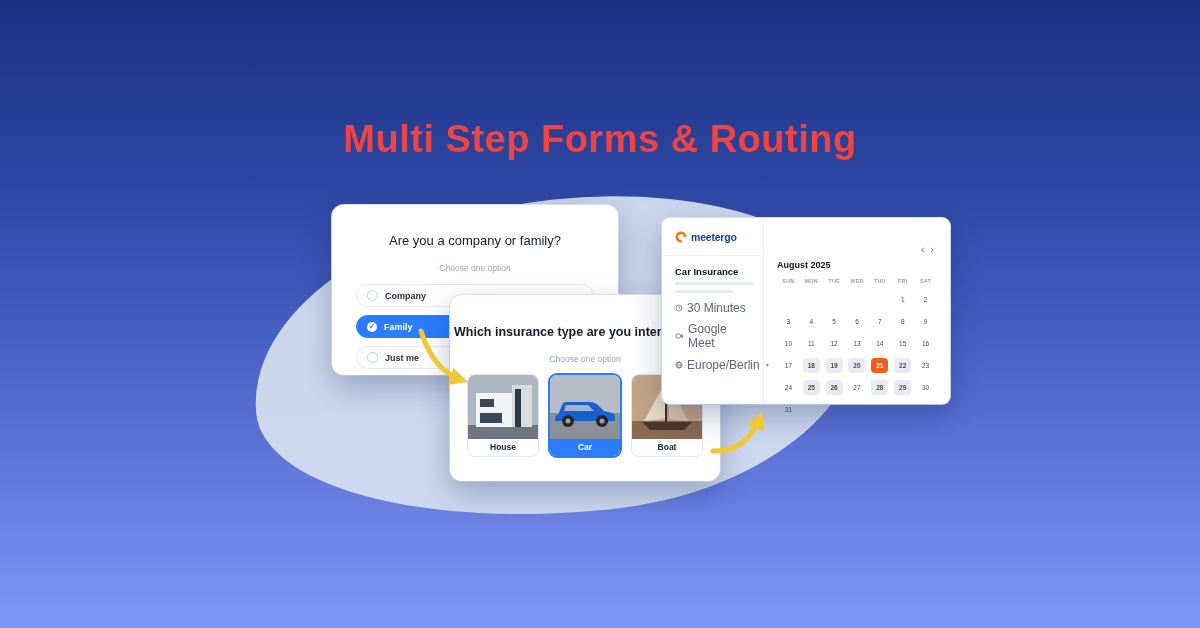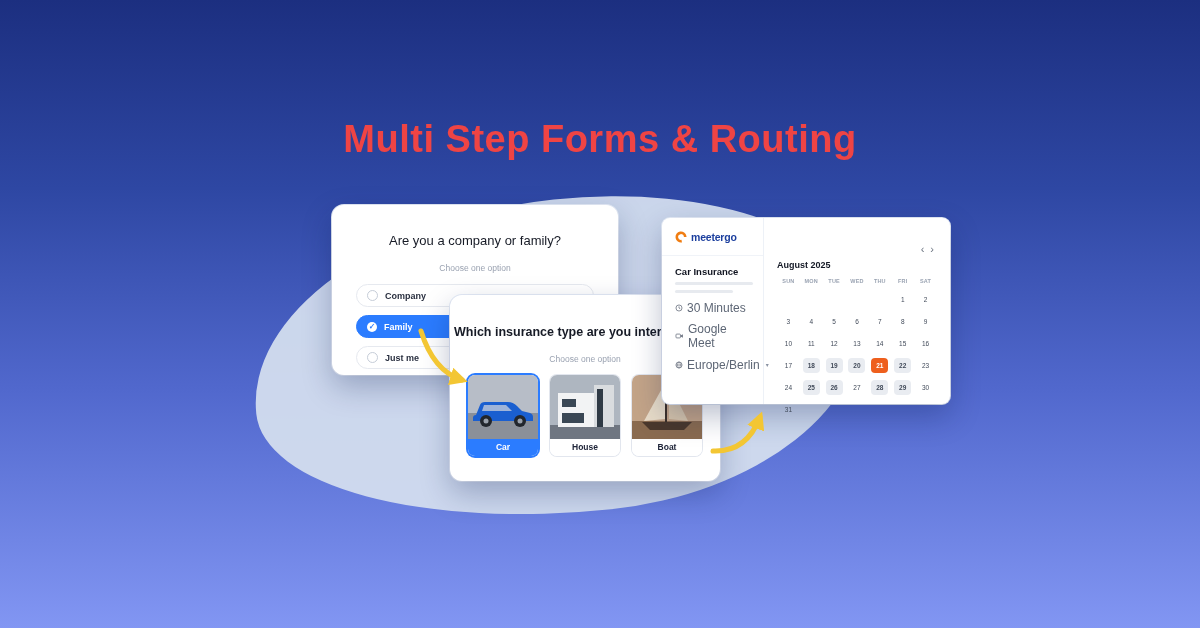--- a/index.html
+++ b/index.html
@@ -99,52 +99,52 @@
       <span class="radio"></span>
       <span>Just me</span>
     </div>
   </div>
 </div>
 
 <div class="card" id="card2">
   <div class="q2">Which insurance type are you interested in?</div>
   <div class="sub">Choose one option</div>
   <div class="tiles">
+    <div class="tile">
+      <div class="tile-img">
+        <svg width="70" height="64" viewBox="0 0 70 64">
+          <rect width="70" height="64" fill="#aeb6c0"></rect>
+          <rect y="50" width="70" height="14" fill="#6f7681"></rect>
+          <rect x="8" y="18" width="40" height="34" fill="#f2f3f4"></rect>
+          <rect x="44" y="10" width="20" height="42" fill="#d9dcdf"></rect>
+          <rect x="12" y="24" width="14" height="8" fill="#3a4754"></rect>
+          <rect x="12" y="38" width="22" height="10" fill="#3a4754"></rect>
+          <rect x="47" y="14" width="6" height="38" fill="#2f3a45"></rect>
+        </svg>
+      </div>
+      <div class="tile-label">House</div>
+    </div>
     <div class="tile selected">
       <div class="tile-img">
         <svg width="70" height="64" viewBox="0 0 70 64">
           <rect width="70" height="64" fill="#b7bdc7"></rect>
           <rect y="38" width="70" height="26" fill="#8b9099"></rect>
           <path d="M8 40 L12 30 Q13 27 17 27 L40 27 Q45 27 49 31 L54 36 L62 38 Q65 39 65 42 L65 46 L5 46 L5 43 Q5 40 8 40 Z" fill="#1a5fd0"></path>
           <path d="M16 30 L38 30 L44 36 L14 36 Z" fill="#9fb4d8"></path>
           <circle cx="18" cy="46" r="6" fill="#22262c"></circle>
             <circle cx="18" cy="46" r="2.5" fill="#9aa1ab"></circle>
           <circle cx="52" cy="46" r="6" fill="#22262c"></circle>
             <circle cx="52" cy="46" r="2.5" fill="#9aa1ab"></circle>
         </svg>
       </div>
       <div class="tile-label">Car</div>
     </div>
     <div class="tile">
       <div class="tile-img">
         <svg width="70" height="64" viewBox="0 0 70 64">
-          <rect width="70" height="64" fill="#aeb6c0"></rect>
-          <rect y="50" width="70" height="14" fill="#6f7681"></rect>
-          <rect x="8" y="18" width="40" height="34" fill="#f2f3f4"></rect>
-          <rect x="44" y="10" width="20" height="42" fill="#d9dcdf"></rect>
-          <rect x="12" y="24" width="14" height="8" fill="#3a4754"></rect>
-          <rect x="12" y="38" width="22" height="10" fill="#3a4754"></rect>
-          <rect x="47" y="14" width="6" height="38" fill="#2f3a45"></rect>
-        </svg>
-      </div>
-      <div class="tile-label">House</div>
-    </div>
-    <div class="tile">
-      <div class="tile-img">
-        <svg width="70" height="64" viewBox="0 0 70 64">
           <rect width="70" height="64" fill="#c3a488"></rect>
           <rect y="46" width="70" height="18" fill="#8a6b50"></rect>
           <rect x="33" y="4" width="2" height="44" fill="#3c3028"></rect>
           <path d="M33 8 L33 44 L12 46 Z" fill="#e8dcc8"></path>
           <path d="M37 8 L37 44 L56 46 Z" fill="#d8c6ac"></path>
           <path d="M10 47 L60 47 L52 55 L18 55 Z" fill="#4a382c"></path>
         </svg>
       </div>
       <div class="tile-label">Boat</div>
     </div>

